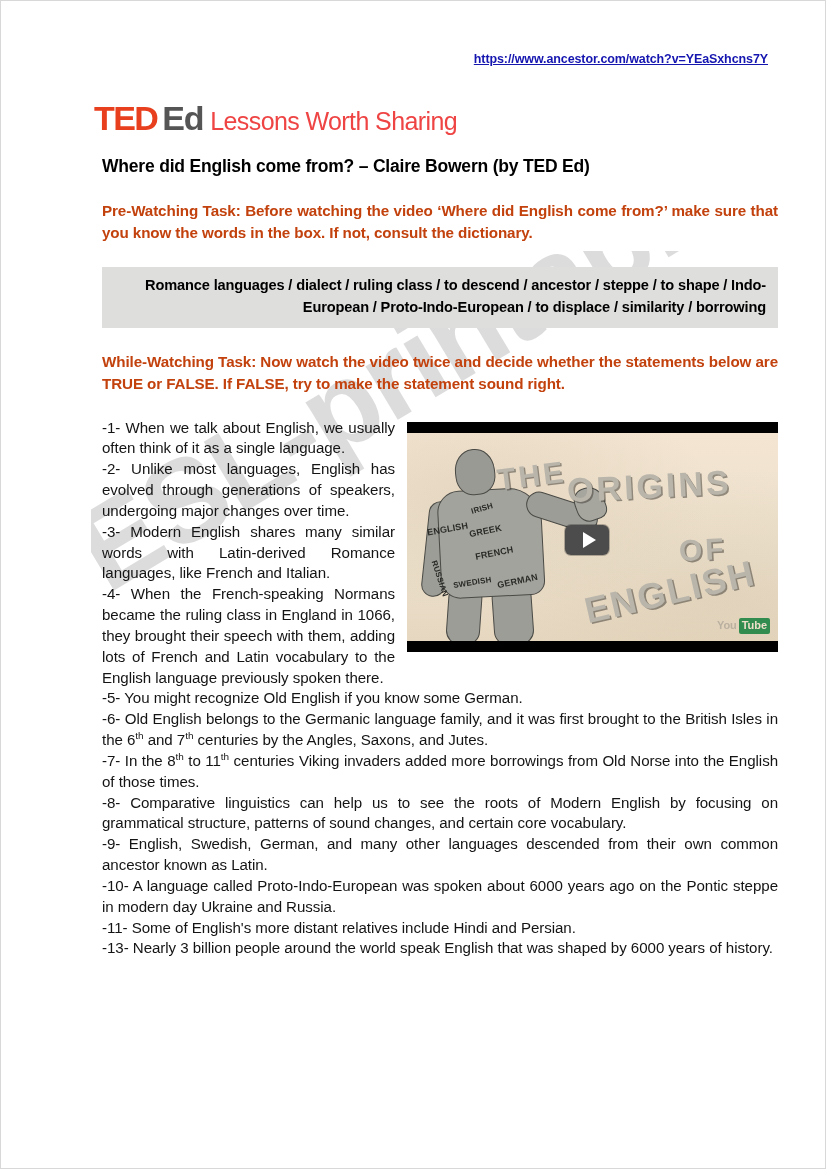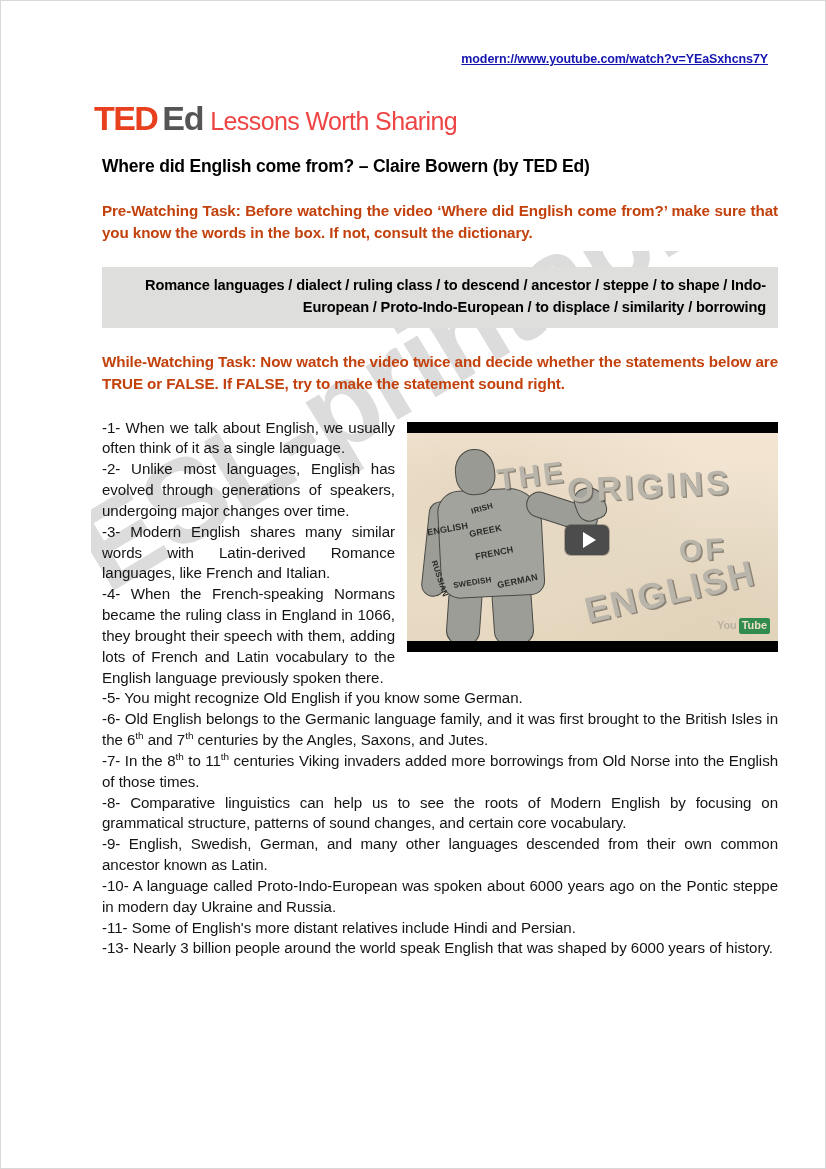--- a/index.html
+++ b/index.html
@@ -309,21 +309,21 @@
 </head>
 <body>
 
 <div class="page">
 
   <div class="watermark">
     <div class="watermark-text">ESL-printables.com</div>
   </div>
 
   <div class="url-row">
-    <a class="url-link" href="#">modern://www.youtube.com/watch?v=YEaSxhcns7Y</a>
+    <a class="url-link" href="#">https://www.ancestor.com/watch?v=YEaSxhcns7Y</a>
   </div>
 
   <div class="logo-row">
     <span class="logo-ted">TED</span>
     <span class="logo-ed">Ed</span>
     <span class="logo-tag">Lessons Worth Sharing</span>
   </div>
 
   <div class="content">
 

